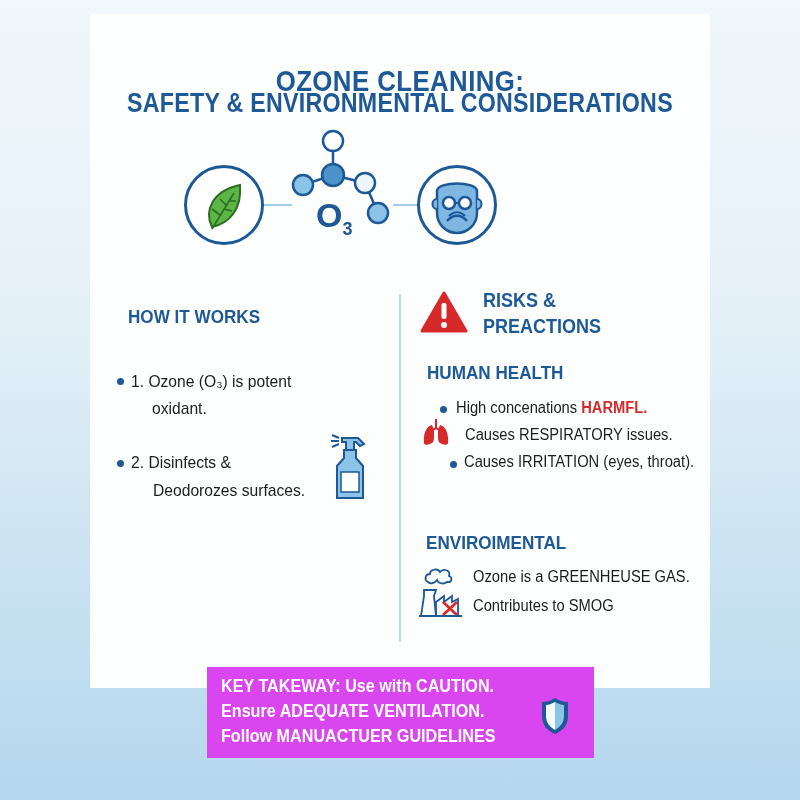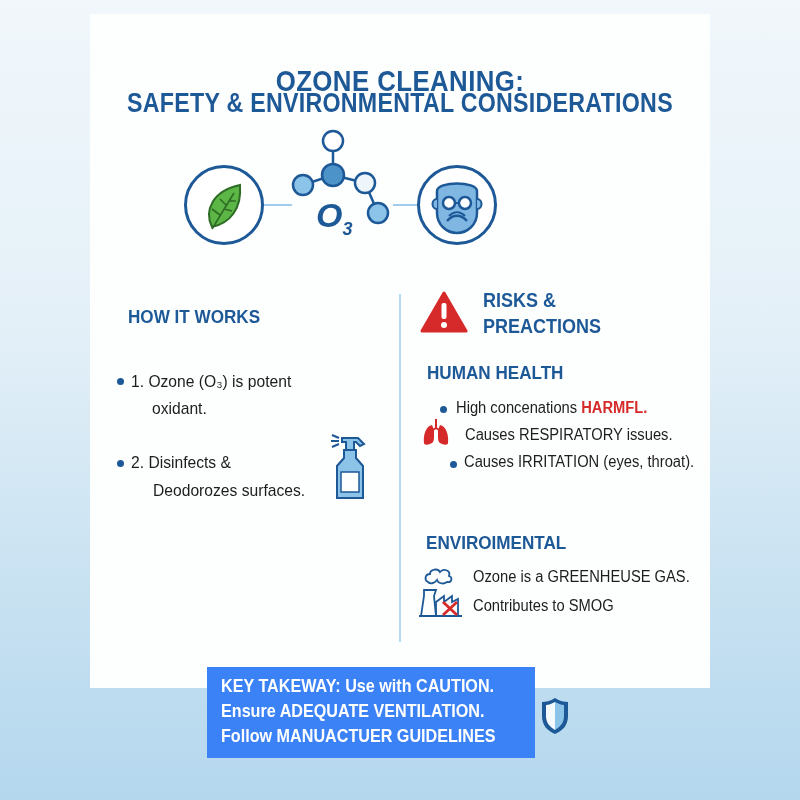--- a/index.html
+++ b/index.html
@@ -40,22 +40,22 @@
     .bullet {
       position: absolute; width: 7px; height: 7px; border-radius: 50%;
       background: #1d5897;
     }
     .divider {
       position: absolute; left: 399px; top: 294px; width: 2px; height: 348px;
       background: #b6daf2;
     }
     .harm { color: #d62a2a; font-weight: bold; }
     .banner {
-      position: absolute; left: 207px; top: 667px; width: 328px; height: 91px;
-      background: #3b82f6;
+      position: absolute; left: 207px; top: 667px; width: 387px; height: 91px;
+      background: #d946ef;
     }
     .banner-line {
       position: absolute; left: 14px; color: #ffffff; font-weight: bold;
       font-size: 19px; white-space: nowrap;
       transform: scaleX(0.85); transform-origin: left center;
     }
   </style>
 </head>
 <body>
 
@@ -83,21 +83,21 @@
       <line x1="53" y1="50" x2="23" y2="60"></line>
       <line x1="53" y1="50" x2="85" y2="58"></line>
       <line x1="85" y1="58" x2="98" y2="88"></line>
     </g>
     <circle cx="53" cy="16" r="10" fill="#ffffff" stroke="#1d5897" stroke-width="2.5"></circle>
     <circle cx="53" cy="50" r="11" fill="#4b93c9" stroke="#1d5897" stroke-width="2.5"></circle>
     <circle cx="23" cy="60" r="10" fill="#8cc3e8" stroke="#1d5897" stroke-width="2.5"></circle>
     <circle cx="85" cy="58" r="10" fill="#eef6fc" stroke="#1d5897" stroke-width="2.5"></circle>
     <circle cx="98" cy="88" r="10" fill="#8cc3e8" stroke="#1d5897" stroke-width="2.5"></circle>
   </svg>
-  <div style="position:absolute;left:316px;top:196px;color:#1d5897;font-weight:bold;font-style:italic;">
+  <div style="position:absolute;left:316px;top:196px;color:#1d5897;font-weight:bold;">
     <span style="font-size:34px;">O</span><span style="font-size:18px;position:relative;top:8px;">3</span>
   </div>
 
   <svg width="84" height="84" style="left:415px;top:163px;" viewBox="0 0 84 84">
     <circle cx="42" cy="42" r="38.5" fill="#ffffff" stroke="#1d5897" stroke-width="3"></circle>
     <path d="M22 28 C22 18 62 18 62 28 L62 50 C62 62 52 70 42 70 C32 70 22 62 22 50 Z" fill="#7fb7e2" stroke="#1d5897" stroke-width="2.5"></path>
     <path d="M22 36 C16 36 16 46 22 46" fill="#7fb7e2" stroke="#1d5897" stroke-width="2"></path>
     <path d="M62 36 C68 36 68 46 62 46" fill="#7fb7e2" stroke="#1d5897" stroke-width="2"></path>
     <circle cx="34" cy="40" r="6" fill="#ffffff" stroke="#1d5897" stroke-width="2.5"></circle>
     <circle cx="50" cy="40" r="6" fill="#ffffff" stroke="#1d5897" stroke-width="2.5"></circle>

